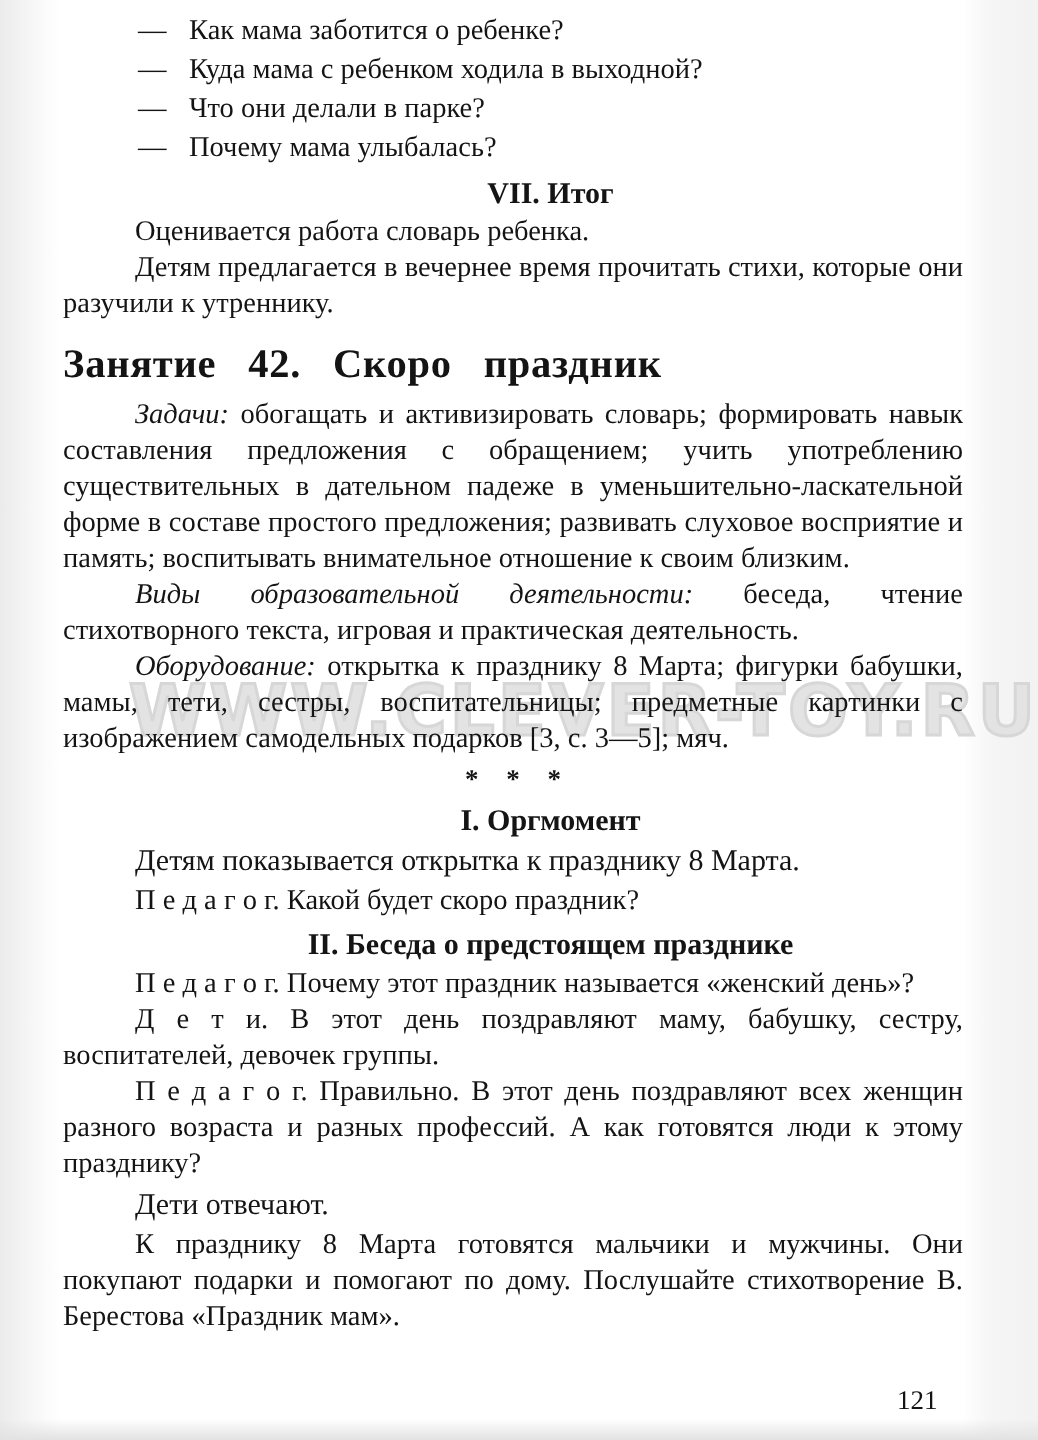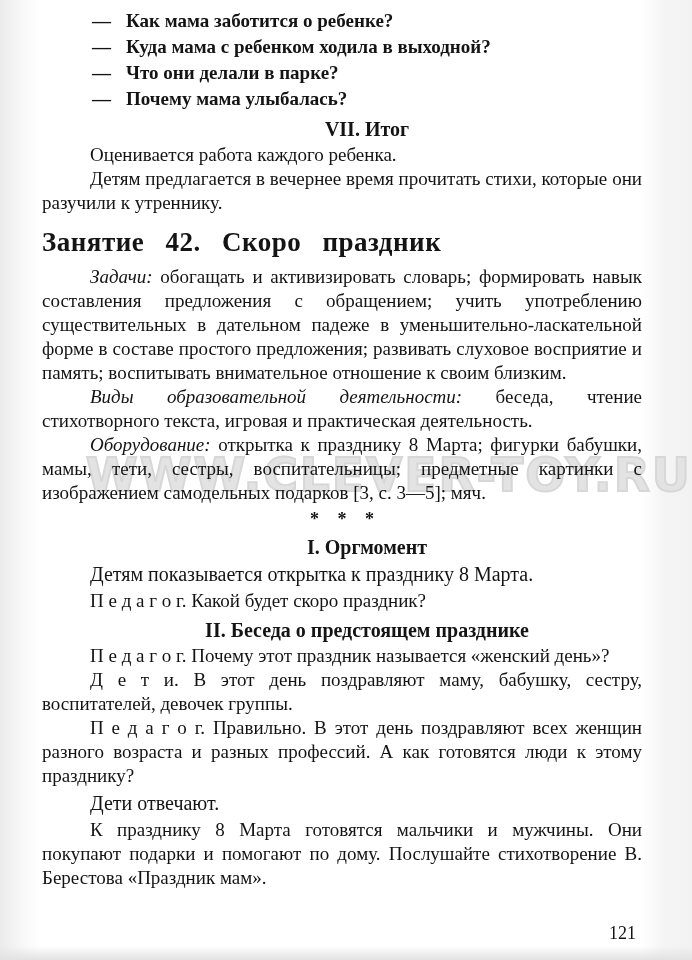--- a/index.html
+++ b/index.html
@@ -50,21 +50,21 @@
   
   .content {
     position: absolute;
     left: 42px; top: 8px;
     width: 600px;
     z-index: 1;
     font-size: 19px;
     line-height: 24px;
   }
   .questions { margin: 0; padding: 0 0 0 50px; list-style: none; }
-  .questions li { line-height: 26px; font-weight: bold; }
+  .questions li { line-height: 26px; }
   .q-dash { display: inline-block; width: 34px; }
   .h-small {
     font-size: 20px; font-weight: bold;
     margin: 5px 0 2px 0; padding-left: 50px;
     line-height: 24px;
     text-align: center;
   }
   p.body-par {
     margin: 0;
     text-indent: 48px;
@@ -90,21 +90,21 @@
     line-height: 22px;
   }
   .stage {
     font-size: 20px;
     margin: 5px 0 5px 0;
     text-indent: 48px;
     line-height: 20px;
   }
   .page-number {
     position: absolute;
-    right: 56px; bottom: 16px;
+    right: 67px; bottom: 16px;
     font-size: 18px;
     z-index: 1;
   }
 </style>
 </head>
 <body>
 
 <div class="book-page">
 
   <div class="edge-left"></div>
@@ -116,21 +116,21 @@
   <div class="content">
 
     <ul class="questions">
       <li><span class="q-dash">—</span><span>Как мама заботится о ребенке?</span></li>
       <li><span class="q-dash">—</span><span>Куда мама с ребенком ходила в выходной?</span></li>
       <li><span class="q-dash">—</span><span>Что они делали в парке?</span></li>
       <li><span class="q-dash">—</span><span>Почему мама улыбалась?</span></li>
     </ul>
 
     <div class="h-small">VII. Итог</div>
-    <p class="body-par">Оценивается работа каждого ребенка.</p>
+    <p class="body-par">Оценивается работа словарь ребенка.</p>
     <p class="body-par">Детям предлагается в вечернее время прочитать стихи, которые они разучили к утреннику.</p>
 
     <div class="lesson-title">Занятие 42. Скоро праздник</div>
 
     <p class="body-par"><i>Задачи:</i><span> обогащать и активизировать словарь; формировать навык составления предложения с обращением; учить употреблению существительных в дательном падеже в уменьшительно-ласкательной форме в составе простого предложения; развивать слуховое восприятие и память; воспитывать внимательное отношение к своим близким.</span></p>
     <p class="body-par"><i>Виды образовательной деятельности:</i><span> беседа, чтение стихотворного текста, игровая и практическая деятельность.</span></p>
     <p class="body-par"><i>Оборудование:</i><span> открытка к празднику 8 Марта; фигурки бабушки, мамы, тети, сестры, воспитательницы; предметные картинки с изображением самодельных подарков [3, с. 3—5]; мяч.</span></p>
 
     <div class="separator">* * *</div>
 

